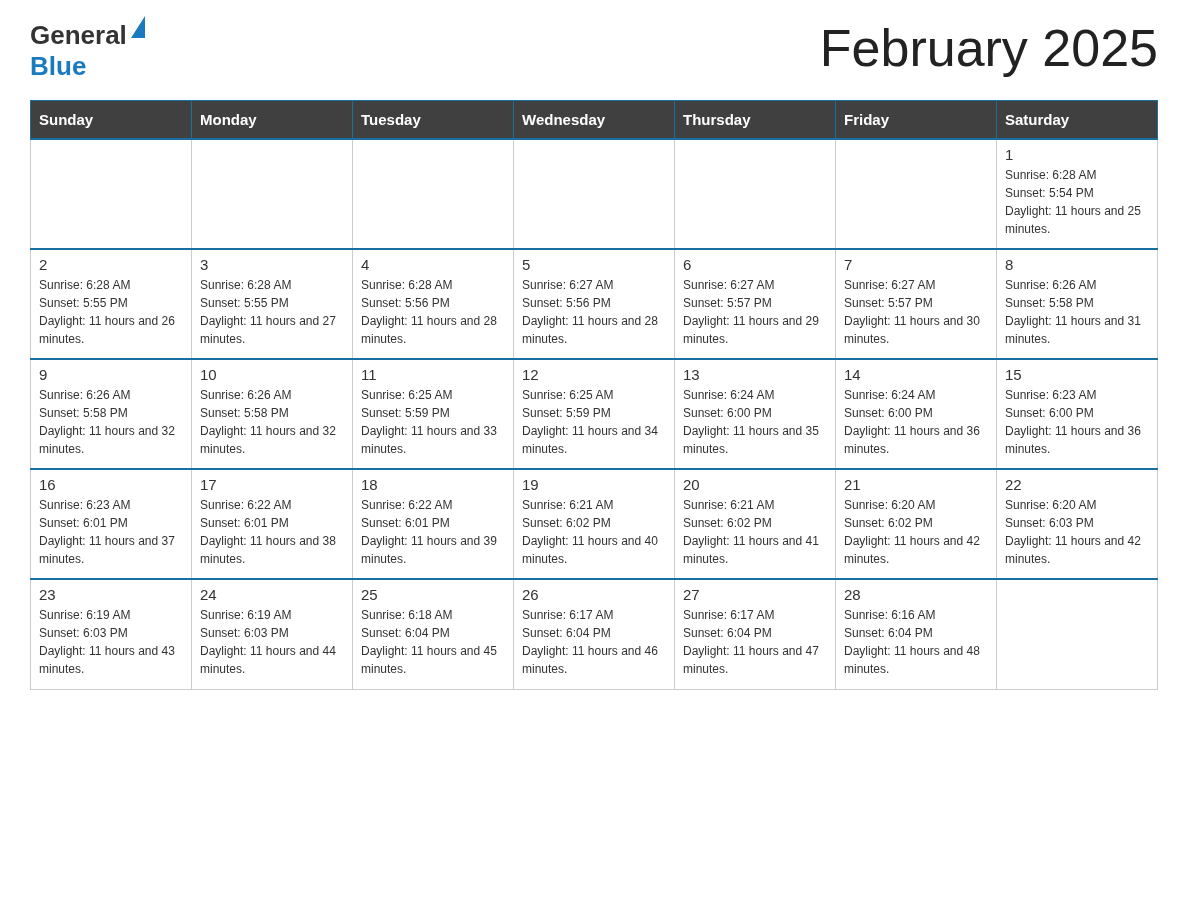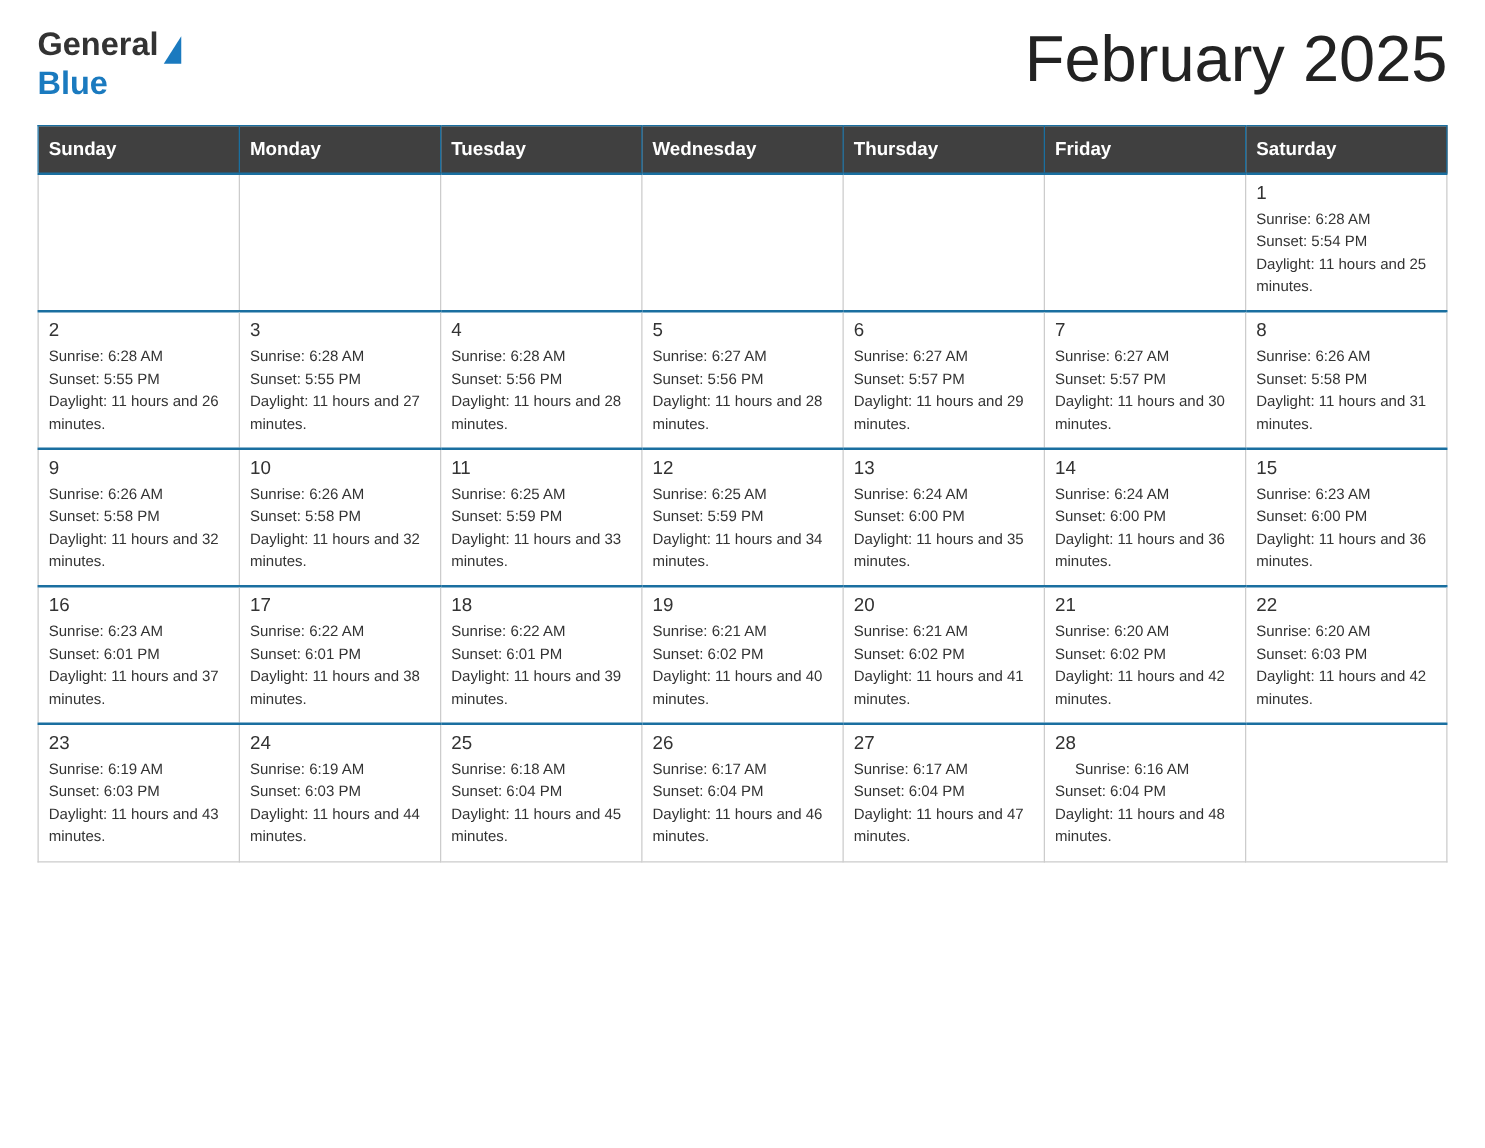--- a/index.html
+++ b/index.html
@@ -16,21 +16,21 @@
       align-items: flex-start;
       margin-bottom: 18px;
     }
     .logo {
       display: flex;
       flex-direction: column;
       align-items: flex-start;
     }
     .logo-top {
       display: flex;
-      align-items: flex-end;
+      align-items: flex-start;
       font-size: 26px;
       font-weight: bold;
       color: #333;
     }
     .logo-top .general {
       color: #333;
     }
     .logo-triangle {
       width: 0;
       height: 0;
@@ -215,19 +215,19 @@
 Daylight: 11 hours and 44 minutes.</span></td>
         <td><span class="day-num">25</span><span class="day-info" style="white-space: pre-line;">Sunrise: 6:18 AM
 Sunset: 6:04 PM
 Daylight: 11 hours and 45 minutes.</span></td>
         <td><span class="day-num">26</span><span class="day-info" style="white-space: pre-line;">Sunrise: 6:17 AM
 Sunset: 6:04 PM
 Daylight: 11 hours and 46 minutes.</span></td>
         <td><span class="day-num">27</span><span class="day-info" style="white-space: pre-line;">Sunrise: 6:17 AM
 Sunset: 6:04 PM
 Daylight: 11 hours and 47 minutes.</span></td>
-        <td><span class="day-num">28</span><span class="day-info" style="white-space: pre-line; margin-left: 16px;">Sunrise: 6:16 AM
+        <td><span class="day-num">28</span><span class="day-info" style="white-space: pre-line;">Sunrise: 6:16 AM
 Sunset: 6:04 PM
 Daylight: 11 hours and 48 minutes.</span></td>
         <td></td>
       </tr>
     </tbody>
 </table>
 
 </body></html>

